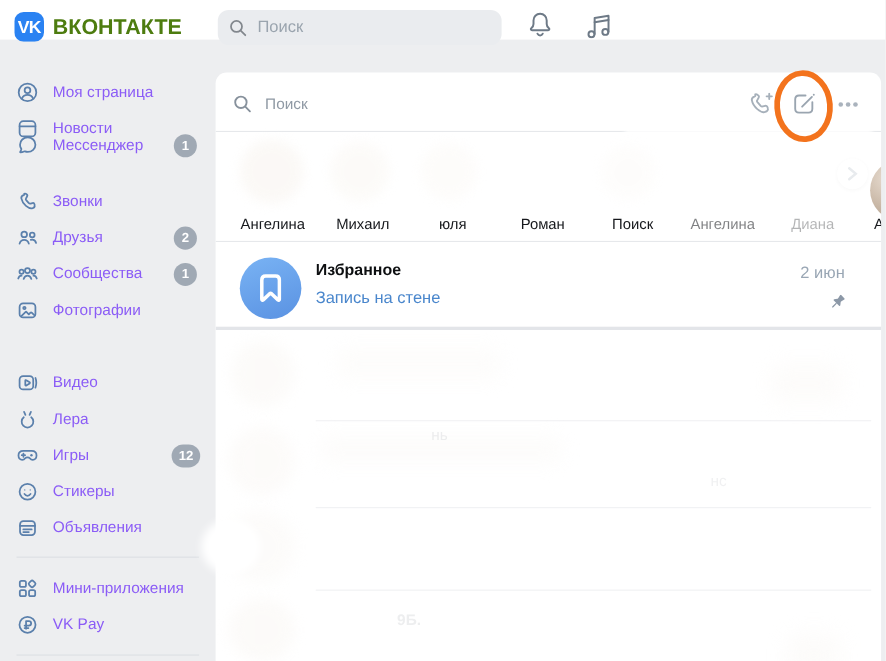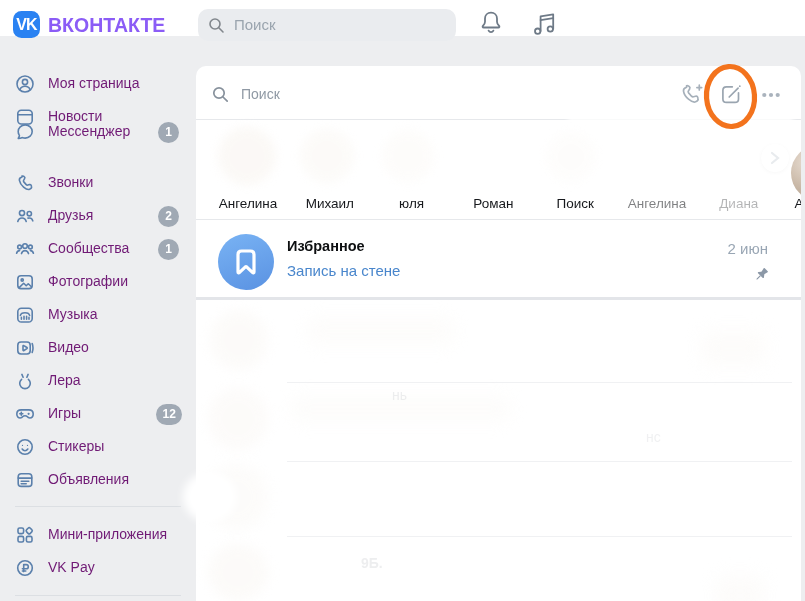--- a/index.html
+++ b/index.html
@@ -5,32 +5,32 @@
   * { margin:0; padding:0; box-sizing:border-box; }
   html,body { width:805px; height:601px; overflow:hidden; background:#edeef0;
     font-family:"Liberation Sans", sans-serif; }
   .abs { position:absolute; }
   #stage { position:relative; width:805px; height:601px; }
 
   
   #header { position:absolute; left:0; top:0; width:805px; height:36px; background:#fff; }
   #logo { position:absolute; left:13px; top:11px; }
   #wordmark { position:absolute; left:48px; top:14px; font-size:19.5px; font-weight:bold;
-    color:#8b5cf6; letter-spacing:0px; }
+    color:#4d7c0f; letter-spacing:0px; }
   #hsearch { position:absolute; left:198px; top:9px; width:258px; height:32px;
     background:#eaecef; border-radius:10px; }
   #hsearch .ph { position:absolute; left:36px; top:7px; font-size:15px; color:#9aa4ae; }
   #bell { position:absolute; left:481px; top:12px; }
   #note { position:absolute; left:532px; top:11px; }
 
   
   #side { position:absolute; left:0; top:52px; width:196px; height:549px; }
   .mi { position:absolute; left:0; width:196px; height:33px; }
   .mi svg { position:absolute; left:15px; top:6px; }
-  .mi .lbl { position:absolute; left:48px; top:7px; font-size:14px; color:#701a75; }
+  .mi .lbl { position:absolute; left:48px; top:7px; font-size:14px; color:#8b5cf6; }
   .badge { position:absolute; top:6px; height:21px; min-width:21px; border-radius:11px;
     background:#a0a9b4; color:#fff; font-size:12px; font-weight:bold; text-align:center;
     line-height:21px; }
   .sdiv { position:absolute; left:15px; width:166px; height:1px; background:#dcdfe3; }
 
   
   #panel { position:absolute; left:196px; top:66px; width:605px; height:535px;
     background:#fff; border-radius:10px 10px 0 0; overflow:hidden; }
   #psearch { position:absolute; left:0; top:0; width:605px; height:53px; }
   #psearch .ph { position:absolute; left:45px; top:20px; font-size:14px; color:#8f99a4; }
@@ -141,28 +141,20 @@
         <div class="lbl">Сообщества</div>
         <div class="badge" style="left:158px;">1</div>
       </div>
       <div class="mi" style="top:214px">
         <svg width="20" height="20" viewBox="0 0 20 20">
           <rect x="2.8" y="3.8" width="14.4" height="12.8" rx="3.2" stroke="#5b80ac" stroke-width="1.6" fill="none" stroke-linecap="round" stroke-linejoin="round"></rect>
           <circle cx="7.2" cy="8" r="1.1" stroke="#5b80ac" stroke-width="1.6" fill="none" stroke-linecap="round" stroke-linejoin="round"></circle>
           <path d="M4.4 15.4 l3.7 -3.7 c.3 -.3 .8 -.3 1.1 0 l2 2 1.5 -1.5 c.3 -.3 .8 -.3 1.1 0 l2.6 2.6" stroke="#5b80ac" stroke-width="1.6" fill="none" stroke-linecap="round" stroke-linejoin="round"></path>
         </svg>
         <div class="lbl">Фотографии</div>
-      </div>
-      <div class="mi" style="top:247px">
-        <svg width="20" height="20" viewBox="0 0 20 20">
-          <rect x="2.8" y="3.2" width="14.4" height="13.8" rx="3.6" stroke="#5b80ac" stroke-width="1.6" fill="none" stroke-linecap="round" stroke-linejoin="round"></rect>
-          <path d="M5.4 10.4 c.6 -3.6 8.6 -3.6 9.2 0" stroke="#5b80ac" stroke-width="1.6" fill="none" stroke-linecap="round" stroke-linejoin="round"></path>
-          <path d="M6.4 12.4 v1.8 M9 11.4 v2.8 M11.6 11.4 v2.8 M14 12.4 v1.8" stroke="#5b80ac" stroke-width="1.6" fill="none" stroke-linecap="round" stroke-linejoin="round"></path>
-        </svg>
-        <div class="lbl">Музыка</div>
       </div>
       <div class="mi" style="top:280px">
         <svg width="20" height="20" viewBox="0 0 20 20">
           <rect x="2.8" y="4" width="12.4" height="12" rx="3.2" stroke="#5b80ac" stroke-width="1.6" fill="none" stroke-linecap="round" stroke-linejoin="round"></rect>
           <path d="M8 8.1 c0 -.5 .5 -.8 .9 -.5 l3 1.9 c.4 .3 .4 .8 0 1.1 l-3 1.9 c-.4 .3 -.9 0 -.9 -.5 z" stroke="#5b80ac" stroke-width="1.6" fill="none" stroke-linecap="round" stroke-linejoin="round"></path>
           <path d="M17.2 5.6 c.5 1.2 .8 2.7 .8 4.4 s-.3 3.2 -.8 4.4" stroke="#5b80ac" stroke-width="1.6" fill="none" stroke-linecap="round" stroke-linejoin="round"></path>
         </svg>
         <div class="lbl">Видео</div>
       </div>
       <div class="mi" style="top:313px">

